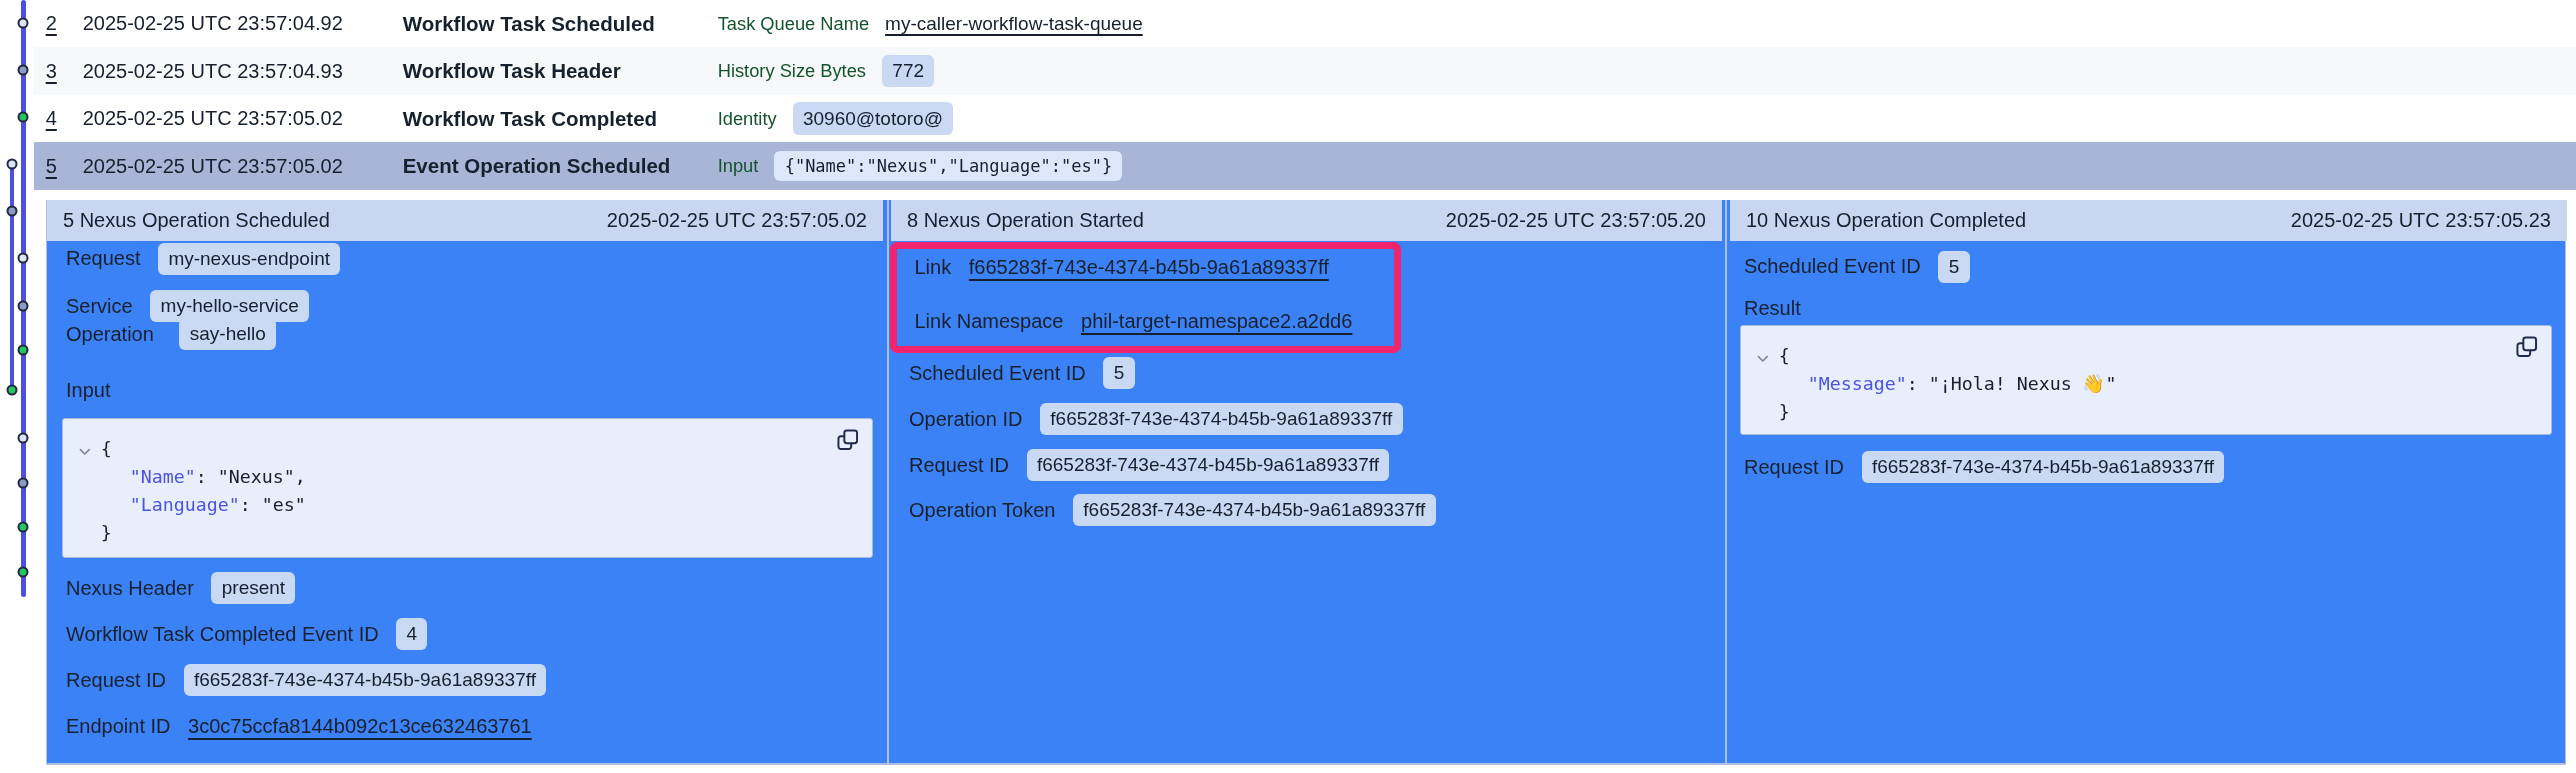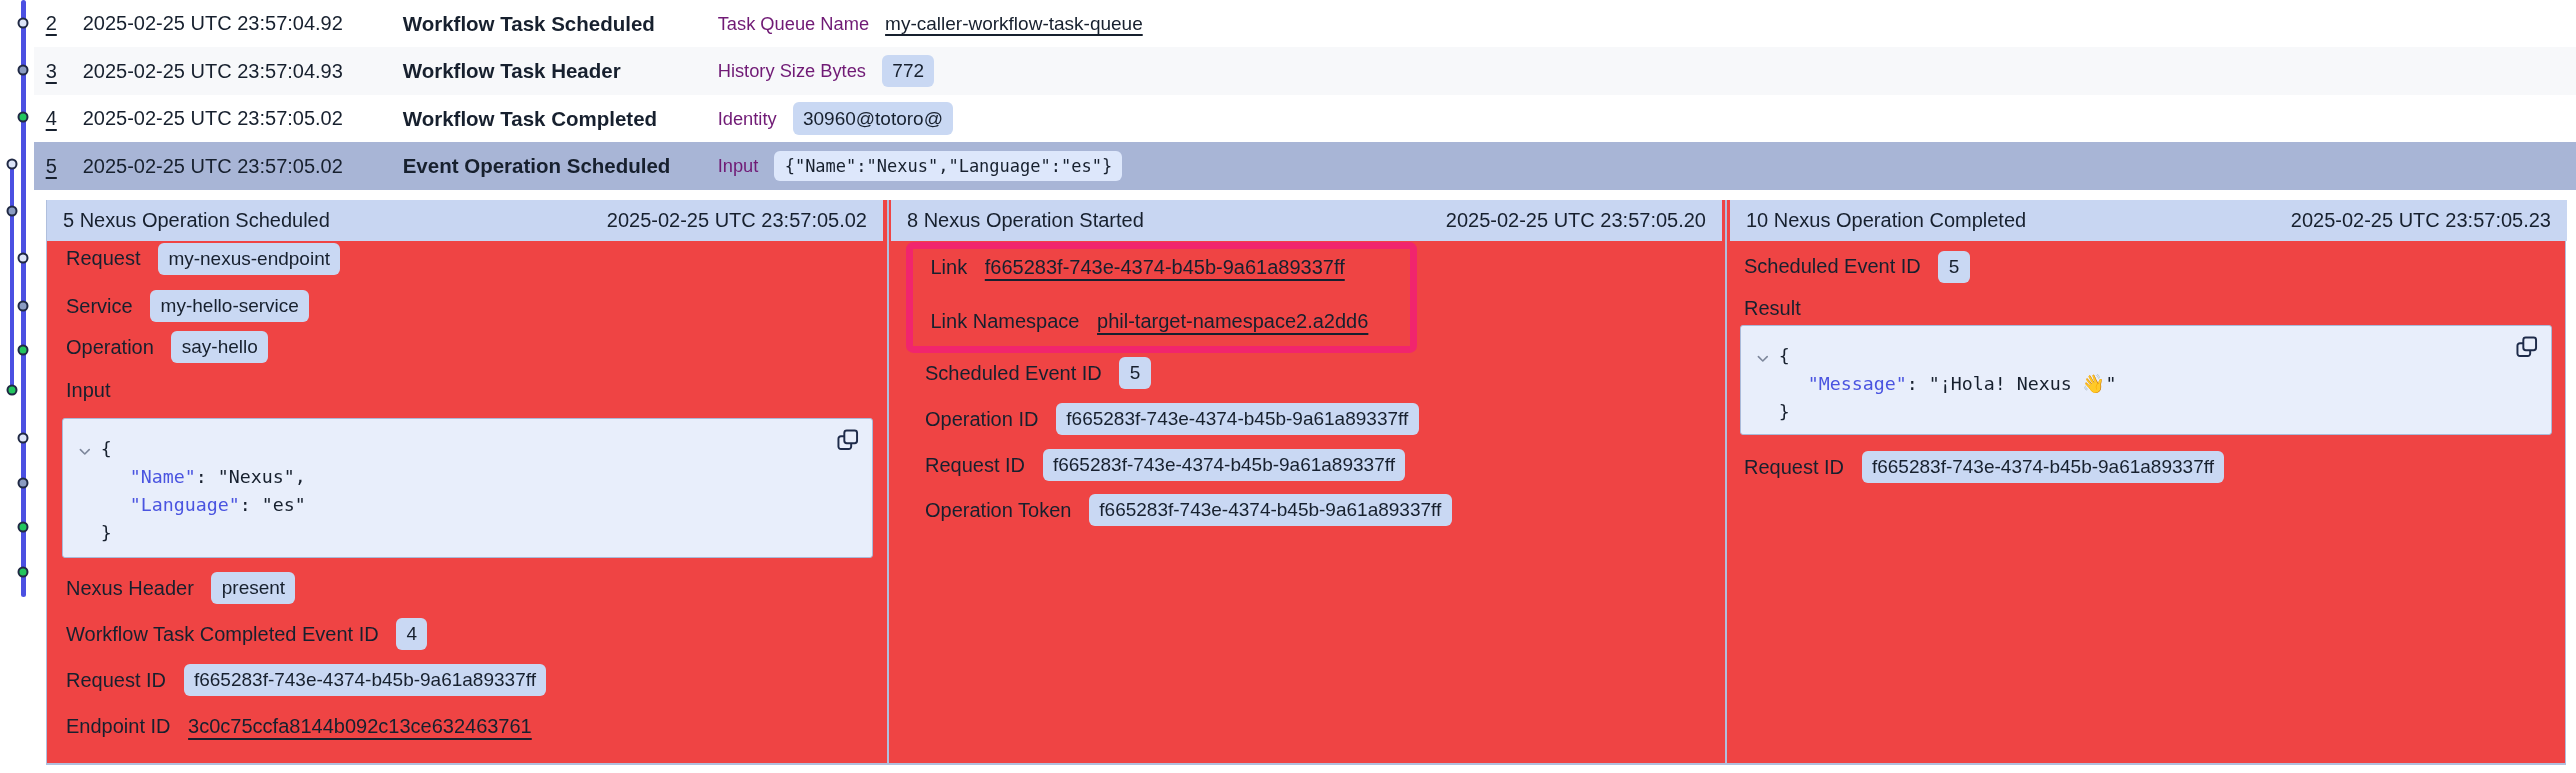--- a/index.html
+++ b/index.html
@@ -21,28 +21,28 @@
   .dot-completed { background:#22c55e; }
 
   
   .event-row { position:absolute; left:34px; right:0; display:flex; align-items:center; padding-left:11.7px; }
   .row-white { background:transparent; }
   .row-shaded { background:#f7f8fa; }
   .row-selected { background:#a8b5d6; }
   .cell-id { width:37px; font-size:20px; font-weight:500; text-decoration:underline; text-underline-offset:4.4px; text-decoration-thickness:1.5px; }
   .cell-time { width:320px; font-size:20px; }
   .cell-name { width:315px; font-size:20.5px; font-weight:700; }
-  .cell-label { font-size:18.3px; color:#701a75; margin-right:16px; white-space:nowrap; }
+  .cell-label { font-size:18.3px; color:#14532d; margin-right:16px; white-space:nowrap; }
   .cell-value-link { font-size:19px; text-decoration:underline; text-underline-offset:4.4px; text-decoration-thickness:1.5px; white-space:nowrap; }
   .badge { display:inline-block; background:#c9d8f3; border-radius:5.9px; padding:5.1px 10.3px; font-size:19px; white-space:nowrap; }
   .badge-mono { font-family:"DejaVu Sans Mono","Liberation Mono",monospace; font-size:17px; background:#dde7fb; }
 
   
   .panel-wrap { position:absolute; left:46px; top:200px; width:2520px; height:565px;
-    border-left:1.5px solid #b0bfdd; border-right:1.5px solid #b0bfdd; border-bottom:2.2px solid #b0bfdd; background:#ef4444; }
+    border-left:1.5px solid #b0bfdd; border-right:1.5px solid #b0bfdd; border-bottom:2.2px solid #b0bfdd; background:#3b82f6; }
   .divider-v { position:absolute; top:0; bottom:0; width:1.5px; background:#b0bfdd; }
   .hdr { position:absolute; top:0; height:41px; background:#c8d6f2; display:flex; align-items:center; justify-content:space-between; padding:0 16px; }
   .hdr-title { font-size:20px; font-weight:500; white-space:nowrap; }
   .hdr-time { font-size:20px; white-space:nowrap; }
   .col-body { position:absolute; top:41px; bottom:0; }
 
   .field { position:absolute; left:19px; right:19px; height:34px; display:flex; align-items:center; }
   .f-label { font-size:20px; margin-right:17.6px; white-space:nowrap; }
   .f-link { font-size:20px; text-decoration:underline; text-underline-offset:5.1px; text-decoration-thickness:1.5px; white-space:nowrap; }
   .label-solo { position:absolute; left:19px; font-size:20px; }
@@ -132,21 +132,21 @@
 
     <div class="col-body" style="left:0;width:840px;">
       <div class="field" style="top:0.7px;">
         <span class="f-label">Request</span>
         <span class="badge">my-nexus-endpoint</span>
       </div>
       <div class="field" style="top:48px;">
         <span class="f-label">Service</span>
         <span class="badge">my-hello-service</span>
       </div>
-      <div class="field" style="top:89px;">
+      <div class="field" style="top:76px;gap:8px;">
         <span class="f-label">Operation</span>
         <span class="badge">say-hello</span>
       </div>
       <div class="label-solo" style="top:138px;">Input</div>
 
       <div class="codeblock" style="top:177px;width:811px;height:140px;">
         <span class="chev">
           <svg viewBox="0 0 24 24" width="17.6" height="17.6">
               <path d="M6 9l6 6 6-6" fill="none" stroke="#7d879b" stroke-width="2.2" stroke-linecap="round" stroke-linejoin="round"></path>
             </svg>
@@ -176,21 +176,21 @@
       <div class="field" style="top:422px;">
         <span class="f-label">Request ID</span>
         <span class="badge">f665283f-743e-4374-b45b-9a61a89337ff</span>
       </div>
       <div class="field" style="top:468px;">
         <span class="f-label">Endpoint ID</span>
         <span class="f-link">3c0c75ccfa8144b092c13ce632463761</span>
       </div>
     </div>
 
-    <div class="col-body" style="left:840px;width:838px;margin-left:16px;">
+    <div class="col-body" style="left:840px;width:838px;">
       <div class="annotation-box" style="left:2.9px;top:0.7px;width:511px;height:111px;">
         <div class="ann-row" style="top:1.5px;">
           <span class="f-label">Link</span>
           <span class="f-link">f665283f-743e-4374-b45b-9a61a89337ff</span>
         </div>
         <div class="ann-row" style="top:56px;">
           <span class="f-label">Link Namespace</span>
           <span class="f-link">phil-target-namespace2.a2dd6</span>
         </div>
       </div>

